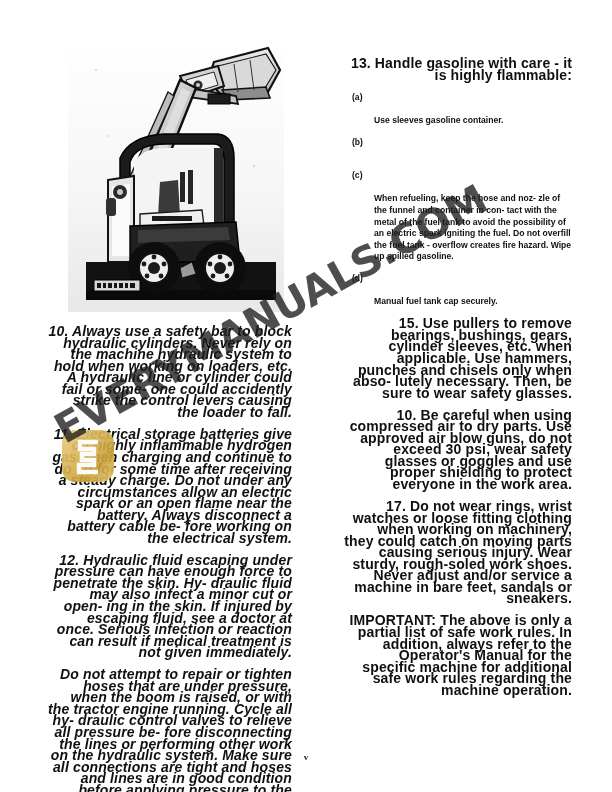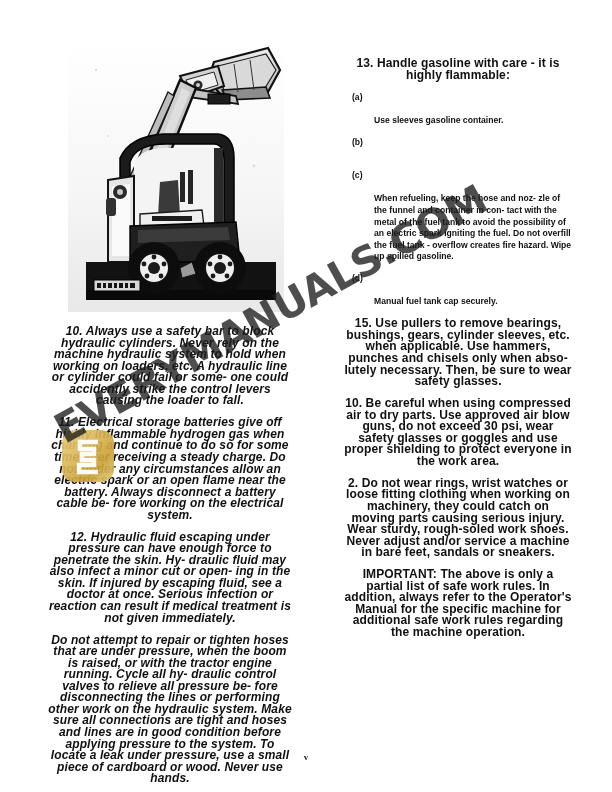--- a/index.html
+++ b/index.html
@@ -41,24 +41,24 @@
     background: #ffffff;
   }
   .photo-canvas {
     position: absolute;
     inset: 0;
     display: block;
   }
 
   
   .para {
-    font-size: 12px;
+    font-size: 14px;
     line-height: 11.55px;
     margin: 0 0 10.5px 0;
-    text-align: center;
+    text-align: right;
     letter-spacing: 0.01em;
     font-weight: 600;
     color: #101010;
     white-space: pre-line;
   }
   .sub {
     font-size: 8.6px;
     line-height: 11.55px;
     margin: 0 0 10.5px 0;
     padding-left: 30px;
@@ -268,21 +268,21 @@
       <span>When refueling, keep the hose and noz- zle of the funnel and container in con- tact with the metal of the fuel tank to avoid the possibility of an electric spark igniting the fuel.  Do not overfill the fuel tank - overflow creates fire hazard. Wipe up spilled gasoline.</span>
     </p>
 
     <p class="sub">
       <span class="marker">(d)</span>
       <span>Manual fuel tank cap securely.</span>
     </p>
 
     <p class="para">15.  Use pullers to remove bearings, bushings, gears, cylinder sleeves, etc. when applicable.  Use hammers, punches and chisels only when abso- lutely necessary.  Then, be sure to wear safety glasses.</p>
     <p class="para">10.  Be careful when using compressed air to dry parts.  Use approved air blow guns, do not exceed 30 psi, wear safety glasses or goggles and use proper shielding to protect everyone in the work area.</p>
-    <p class="para">2.  Do not wear rings, wrist watches or loose fitting clothing when working on machinery, they could catch on moving parts causing serious injury.  Wear sturdy, rough-soled work shoes. Never adjust and/or service a machine in bare feet, sandals or sneakers.</p>
+    <p class="para">17.  Do not wear rings, wrist watches or loose fitting clothing when working on machinery, they could catch on moving parts causing serious injury.  Wear sturdy, rough-soled work shoes. Never adjust and/or service a machine in bare feet, sandals or sneakers.</p>
     <p class="para">IMPORTANT:  The above is only a partial list of safe work rules.  In addition, always refer to the Operator's Manual for the specific machine for additional safe work rules regarding the machine operation.</p>
 
   </div>
 
   <div class="folio">v</div>
 
   <div class="watermark">
     <div class="wm-logo"></div>
     <svg class="wm-logo-glyph" viewBox="0 0 40 40">
       <path d="M30 6 L12 6 L12 13 L26 13 L26 18 L14 18 L14 24 L26 24 L26 29 L11 29 L11 36 L30 36" fill="none" stroke="#ffffff" stroke-width="4.5" stroke-linejoin="miter"></path>

